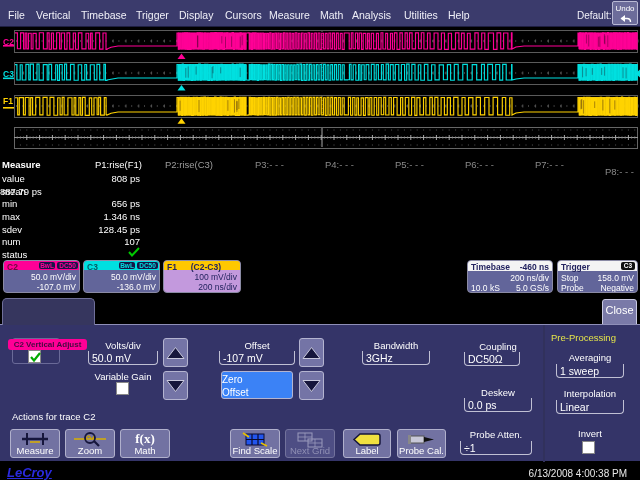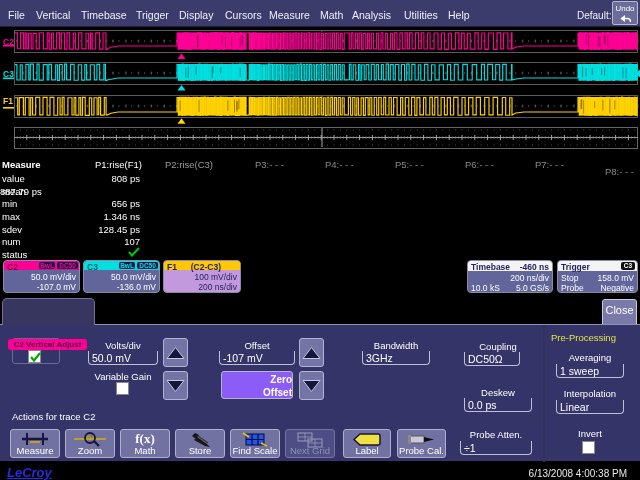--- a/index.html
+++ b/index.html
@@ -42,22 +42,22 @@
   border:1px solid #888; }
 .arrowbtn { position:absolute; width:25px; height:29px; background:#7474a6;
   border:1px solid #b4b4d0; border-radius:3px; }
 .arrowbtn svg { position:absolute; left:2px; top:7px; }
 .pbtn { position:absolute; top:104px; width:50px; height:29px; background:#7272a2;
   border:1px solid #b0b0cc; border-radius:3px; color:#fff; font-size:10px;
   text-align:center; }
 .pbtn .cap { position:absolute; bottom:1px; left:0; right:0; white-space:nowrap; font-size:9.5px; }
 .pbtn svg { position:absolute; top:2px; left:50%; transform:translateX(-50%); }
 #zerobtn { position:absolute; left:221px; top:370px; width:72px; height:28px;
-  background:#8b5cf6; border:1px solid #b4b4d0; border-radius:3px; color:#fff;
-  font-size:10px; text-align:right; line-height:13px; padding-top:1px;font-weight:bold; }
+  background:#3b82f6; border:1px solid #b4b4d0; border-radius:3px; color:#fff;
+  font-size:10px; text-align:left; line-height:13px; padding-top:1px; }
 
 #lecroy { position:absolute; left:7px; top:465px; color:#2a2ae0; font-size:13px;
   font-weight:bold; font-style:italic; text-decoration:underline; }
 #clock { position:absolute; right:13px; top:468px; color:#e8e8e8; font-size:10px; }
 </style>
 </head>
 <body>
 <div id="scr">
 
   <div id="menubar">
@@ -264,28 +264,20 @@
           <path d="M13 7 q2-5 4-2 q2 4 4-1" stroke="#c8a000" stroke-width="1.3" fill="none"></path>
           <circle cx="17" cy="6" r="5" stroke="#16163c" stroke-width="1.8" fill="none"></circle>
           <path d="M21 9 L26 14" stroke="#16163c" stroke-width="2.2"></path>
         </svg>
   <div class="cap">Zoom</div>
 </div>
 <div class="pbtn" style="left:120px">
   <div style="position:absolute;top:1px;left:0;right:0;font-family:'Liberation Serif',serif;font-weight:bold;font-size:13px;color:#fff">f(x)</div>
   <div class="cap">Math</div>
 </div>
-<div class="pbtn" style="left:175px">
-  <svg width="24" height="16" viewBox="0 0 24 16">
-          <path d="M7 1 L11 3 L8 7 L4 4 Z" fill="#161616"></path>
-          <path d="M9 5 L19 12 L22 15 L17 14 L6 8 Z" fill="#161616"></path>
-          <path d="M10 4 L20 11" stroke="#3a3a3a" stroke-width="1.5"></path>
-        </svg>
-  <div class="cap">Store</div>
-</div>
 <div class="pbtn" style="left:230px">
   <svg width="26" height="16" viewBox="0 0 26 16">
           <rect x="4" y="2" width="18" height="11" fill="#2255ee" stroke="#0a0a30"></rect>
           <path d="M4 7.5 H22 M10 2 V13 M16 2 V13" stroke="#0a0a30" stroke-width="1.2"></path>
           <path d="M1 1 L7 5 M25 14 L19 11" stroke="#e8c000" stroke-width="1.6"></path>
         </svg>
   <div class="cap">Find Scale</div>
 </div>
 <div class="pbtn" style="left:285px;background:#4e4e84;border-color:#72729c;color:#9090b4">
   <svg width="28" height="16" viewBox="0 0 28 16">

